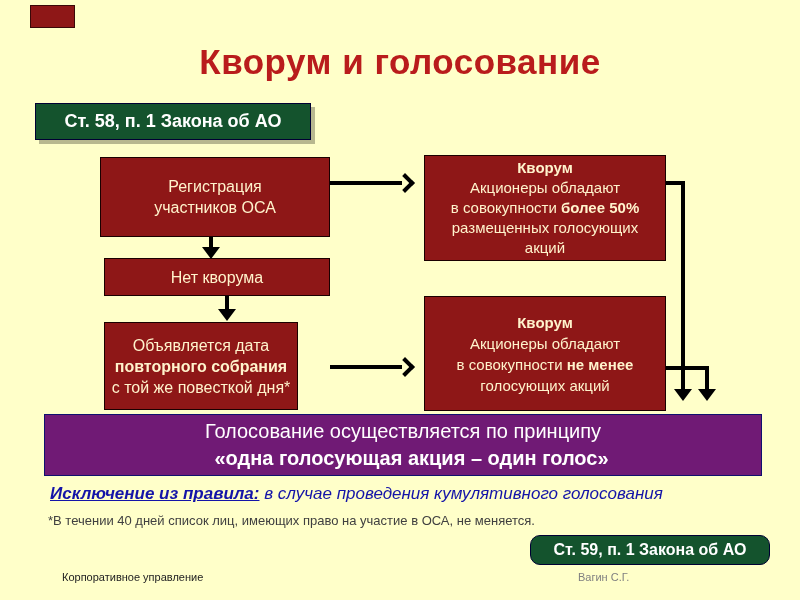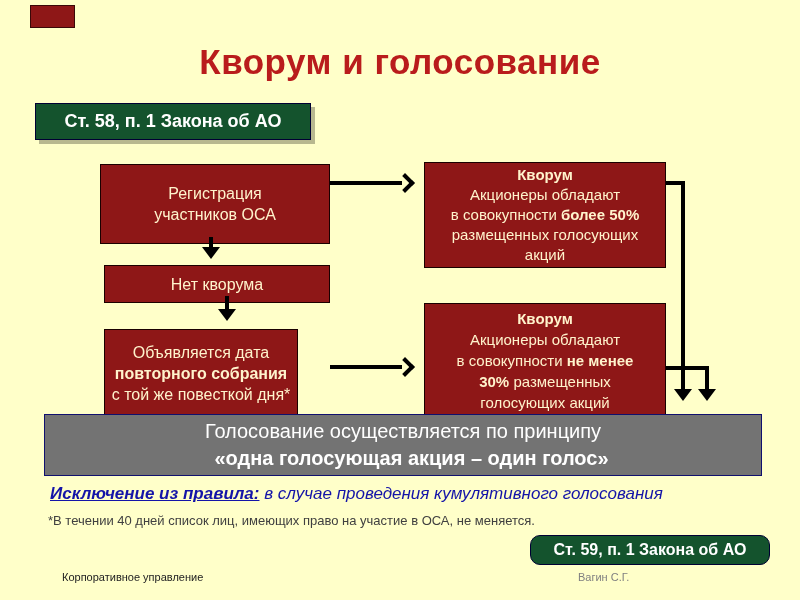--- a/index.html
+++ b/index.html
@@ -16,38 +16,38 @@
 
   .ref-box { position:absolute; background:#14532d; color:#ffffff; font-weight:bold;
              display:flex; align-items:center; justify-content:center;
              border:1px solid #000033; }
   .ref-top { left:35px; top:103px; width:276px; height:37px; font-size:18px;
              box-shadow:4px 4px 0 rgba(125,125,95,0.55); }
   .ref-bottom { left:530px; top:535px; width:240px; height:30px; font-size:16px;border-radius:10px; }
 
   .mbox { position:absolute; background:#8E1717; border:1px solid #1a0000; color:#FFF3CC;
           display:flex; flex-direction:column; justify-content:center; align-items:center;
-          text-align:center; font-size:16px; line-height:21px;margin-top:7px; }
+          text-align:center; font-size:16px; line-height:21px; }
   .box-registration { left:100px; top:157px; width:230px; height:80px; }
   .box-noquorum     { left:104px; top:258px; width:226px; height:38px; }
   .box-repeat       { left:104px; top:322px; width:194px; height:88px; }
   .box-quorum50     { left:424px; top:155px; width:242px; height:106px; font-size:15px; line-height:20px; }
   .box-quorum30     { left:424px; top:296px; width:242px; height:115px; font-size:15px; line-height:21px; }
   .mbox .bold, .mbox b { font-weight:bold; }
 
   .hline, .vline { position:absolute; background:#000; }
   .tri-down { position:absolute; width:0; height:0;
               border-left:9px solid transparent; border-right:9px solid transparent;
               border-top:12px solid #000; }
   .chevron-right { position:absolute; width:14px; height:14px;
                    border-top:4px solid #000; border-right:4px solid #000;
                    transform:rotate(45deg); }
 
   .banner { position:absolute; left:44px; top:414px; width:718px; height:62px;
-            background:#737373; border:1px solid #10106e; color:#ffffff;
+            background:#701a75; border:1px solid #10106e; color:#ffffff;
             display:flex; flex-direction:column; justify-content:center;
             text-align:center; font-size:20px; line-height:27px; }
   .banner .b2 { font-weight:bold;padding-left:17px; }
 
   .exception { position:absolute; left:50px; top:484px; width:720px;
                color:#1414A8; font-size:17px; font-style:italic; }
   .exception .ex-bold { font-weight:bold;text-decoration:underline; }
 
   .footnote { position:absolute; left:48px; top:513px; width:720px;
               color:#404040; font-size:13px; }
@@ -88,21 +88,20 @@
     <div>Акционеры обладают</div>
     <div><span>в совокупности </span><b>более 50%</b></div>
     <div>размещенных голосующих</div>
     <div>акций</div>
   </div>
 
   <div class="mbox box-quorum30">
     <div class="bold">Кворум</div>
     <div>Акционеры обладают</div>
     <div><span>в совокупности </span><b>не менее</b></div>
-    <div><b>30%</b><span> размещенных</span></div>
     <div>голосующих акций</div>
   </div>
 
   <div class="vline" style="left:209px; top:237px; width:4px; height:12px;"></div>
   <div class="tri-down" style="left:202px; top:247px;"></div>
 
   <div class="vline" style="left:225px; top:296px; width:4px; height:14px;"></div>
   <div class="tri-down" style="left:218px; top:309px;"></div>
 
   <div class="hline" style="left:330px; top:181px; width:72px; height:4px;"></div>

